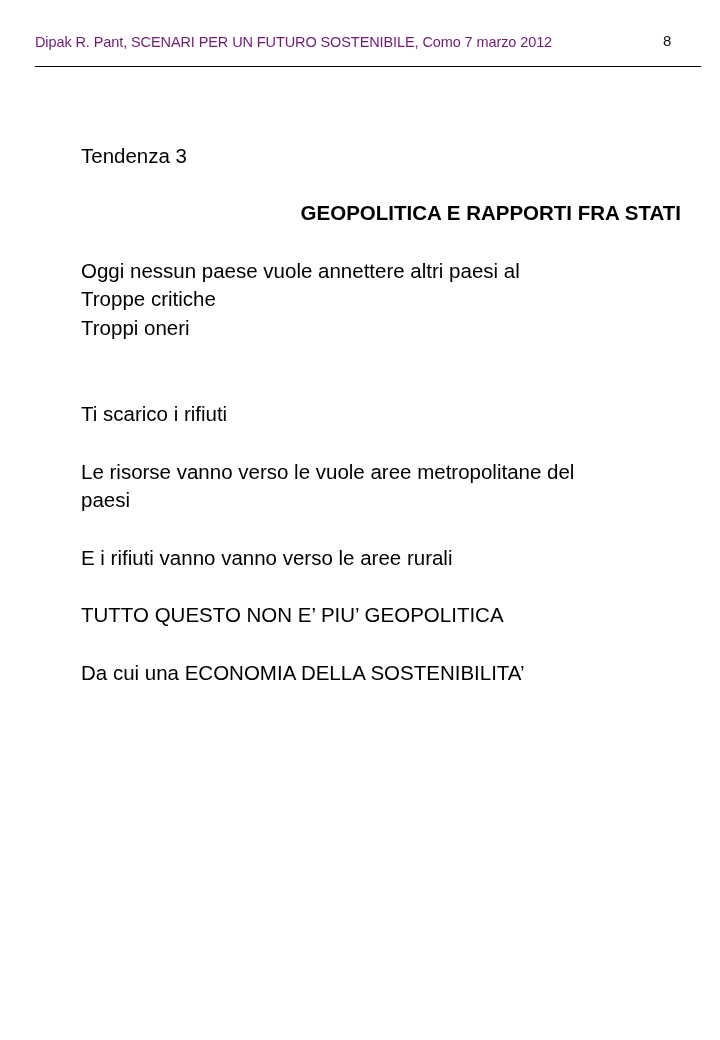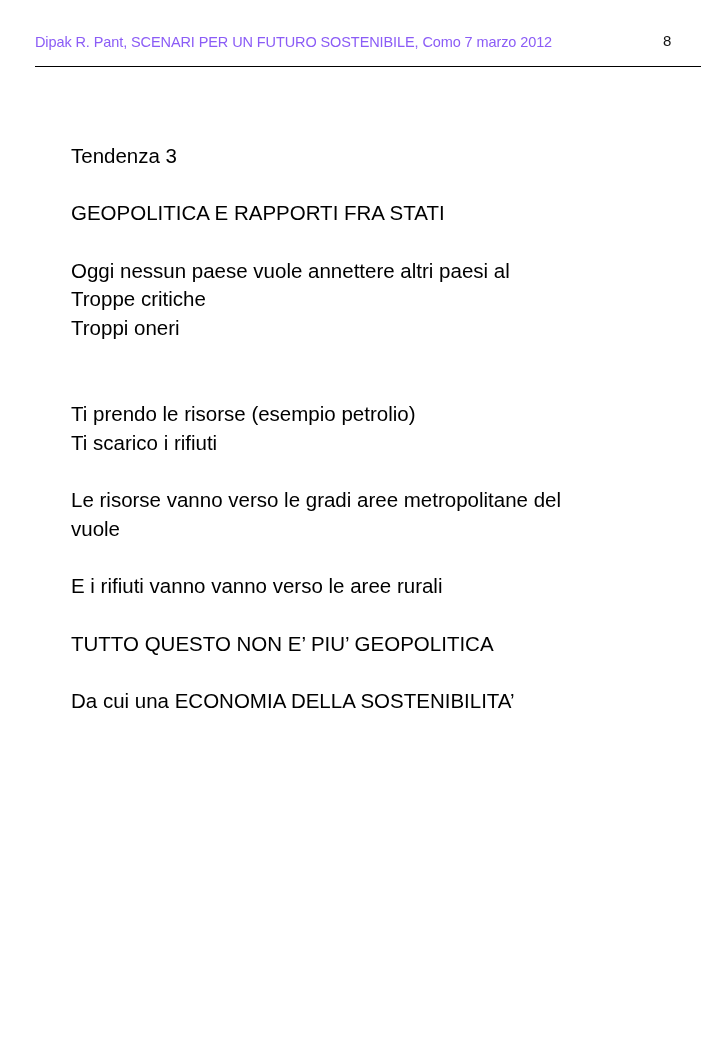--- a/index.html
+++ b/index.html
@@ -1,46 +1,45 @@
 <!DOCTYPE html>
 <html><head>
   <meta charset="utf-8">
   <style>
     html, body { margin: 0; padding: 0; background: #ffffff; }
     body { width: 720px; height: 1040px; position: relative; overflow: hidden;
            font-family: "Liberation Sans", sans-serif; color: #000; }
-    .header { position: absolute; left: 35px; top: 34px; font-size: 14.5px; color: #8b5cf6; letter-spacing: -0.1px; }
+    .header { position: absolute; left: 35px; top: 34px; font-size: 14.5px; color: #701a75; letter-spacing: -0.1px; }
     .page-num { position: absolute; left: 663px; top: 32px; font-size: 15px; color: #111; }
     .rule { position: absolute; left: 35px; top: 66px; width: 666px; height: 1px; background: #000; }
-    .content { position: absolute; left: 71px; top: 142px; width: 600px; font-size: 20.5px; line-height: 28.7px; }
+    .content { position: absolute; left: 81px; top: 142px; width: 600px; font-size: 20.5px; line-height: 28.7px; }
     .line { display: block; white-space: nowrap; }
     .gap { display: block; height: 28.7px; }
-    .bold { font-weight: normal; }
+    .bold { font-weight: bold; text-align: right; }
   </style>
 </head>
 <body>
 
 <div class="header">Dipak R. Pant, SCENARI PER UN FUTURO SOSTENIBILE, Como 7 marzo 2012</div>
 <div class="page-num">8</div>
 <div class="rule"></div>
 
 <div class="content">
   <span class="line">Tendenza 3</span>
   <span class="gap"></span>
   <span class="line bold">GEOPOLITICA E RAPPORTI FRA STATI</span>
   <span class="gap"></span>
   <span class="line">Oggi nessun paese vuole annettere altri paesi al</span>
   <span class="line">Troppe critiche</span>
   <span class="line">Troppi oneri</span>
   <span class="gap"></span>
   <span class="gap"></span>
-  <span class="line">Ti prendo le risorse (esempio petrolio)</span>
   <span class="line">Ti scarico i rifiuti</span>
   <span class="gap"></span>
-  <span class="line">Le risorse vanno verso le gradi aree metropolitane del</span>
-  <span class="line">vuole</span>
+  <span class="line">Le risorse vanno verso le vuole aree metropolitane del</span>
+  <span class="line">paesi</span>
   <span class="gap"></span>
   <span class="line">E i rifiuti vanno vanno verso le aree rurali</span>
   <span class="gap"></span>
   <span class="line">TUTTO QUESTO NON E’ PIU’ GEOPOLITICA</span>
   <span class="gap"></span>
   <span class="line">Da cui una ECONOMIA DELLA SOSTENIBILITA’</span>
 </div>
 
 </body></html>

